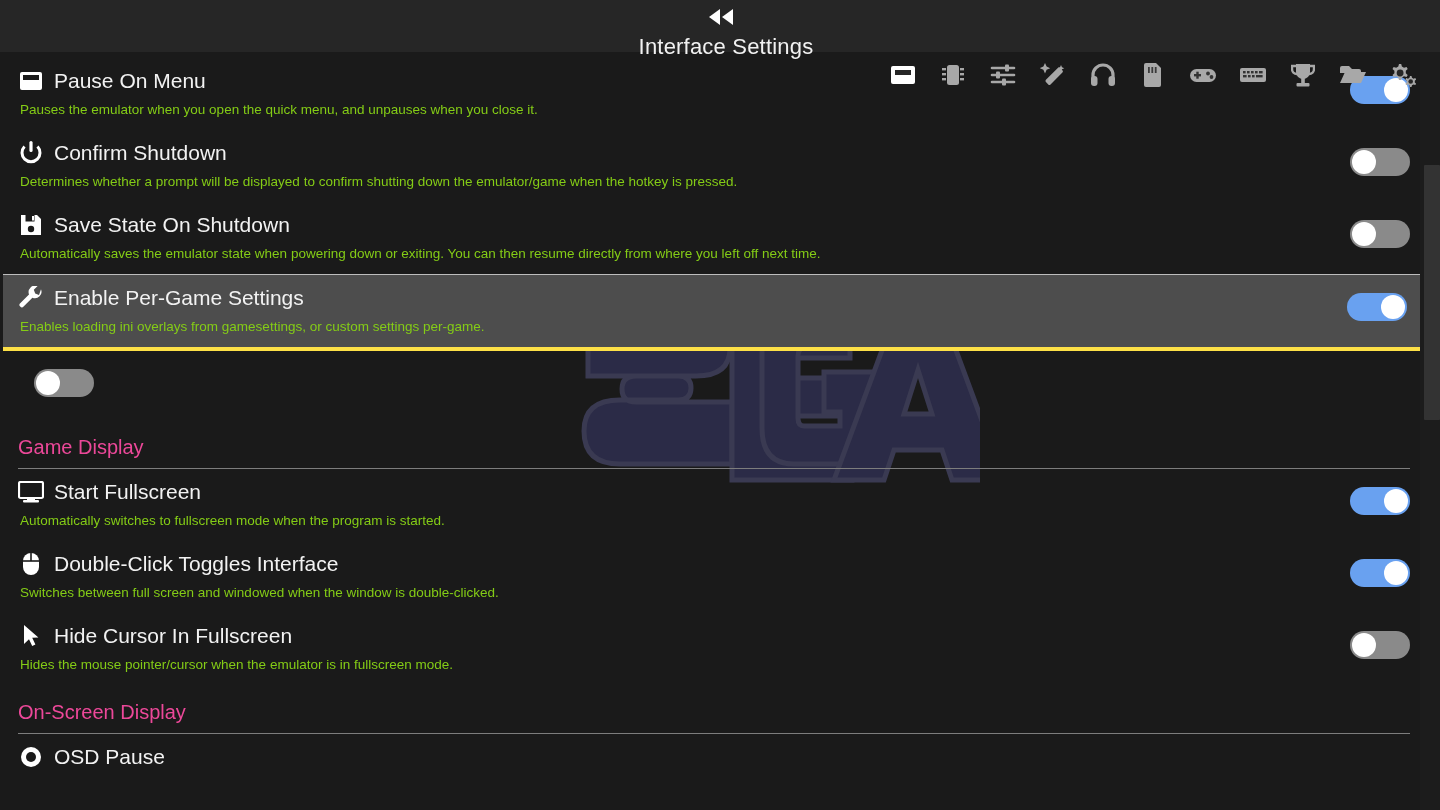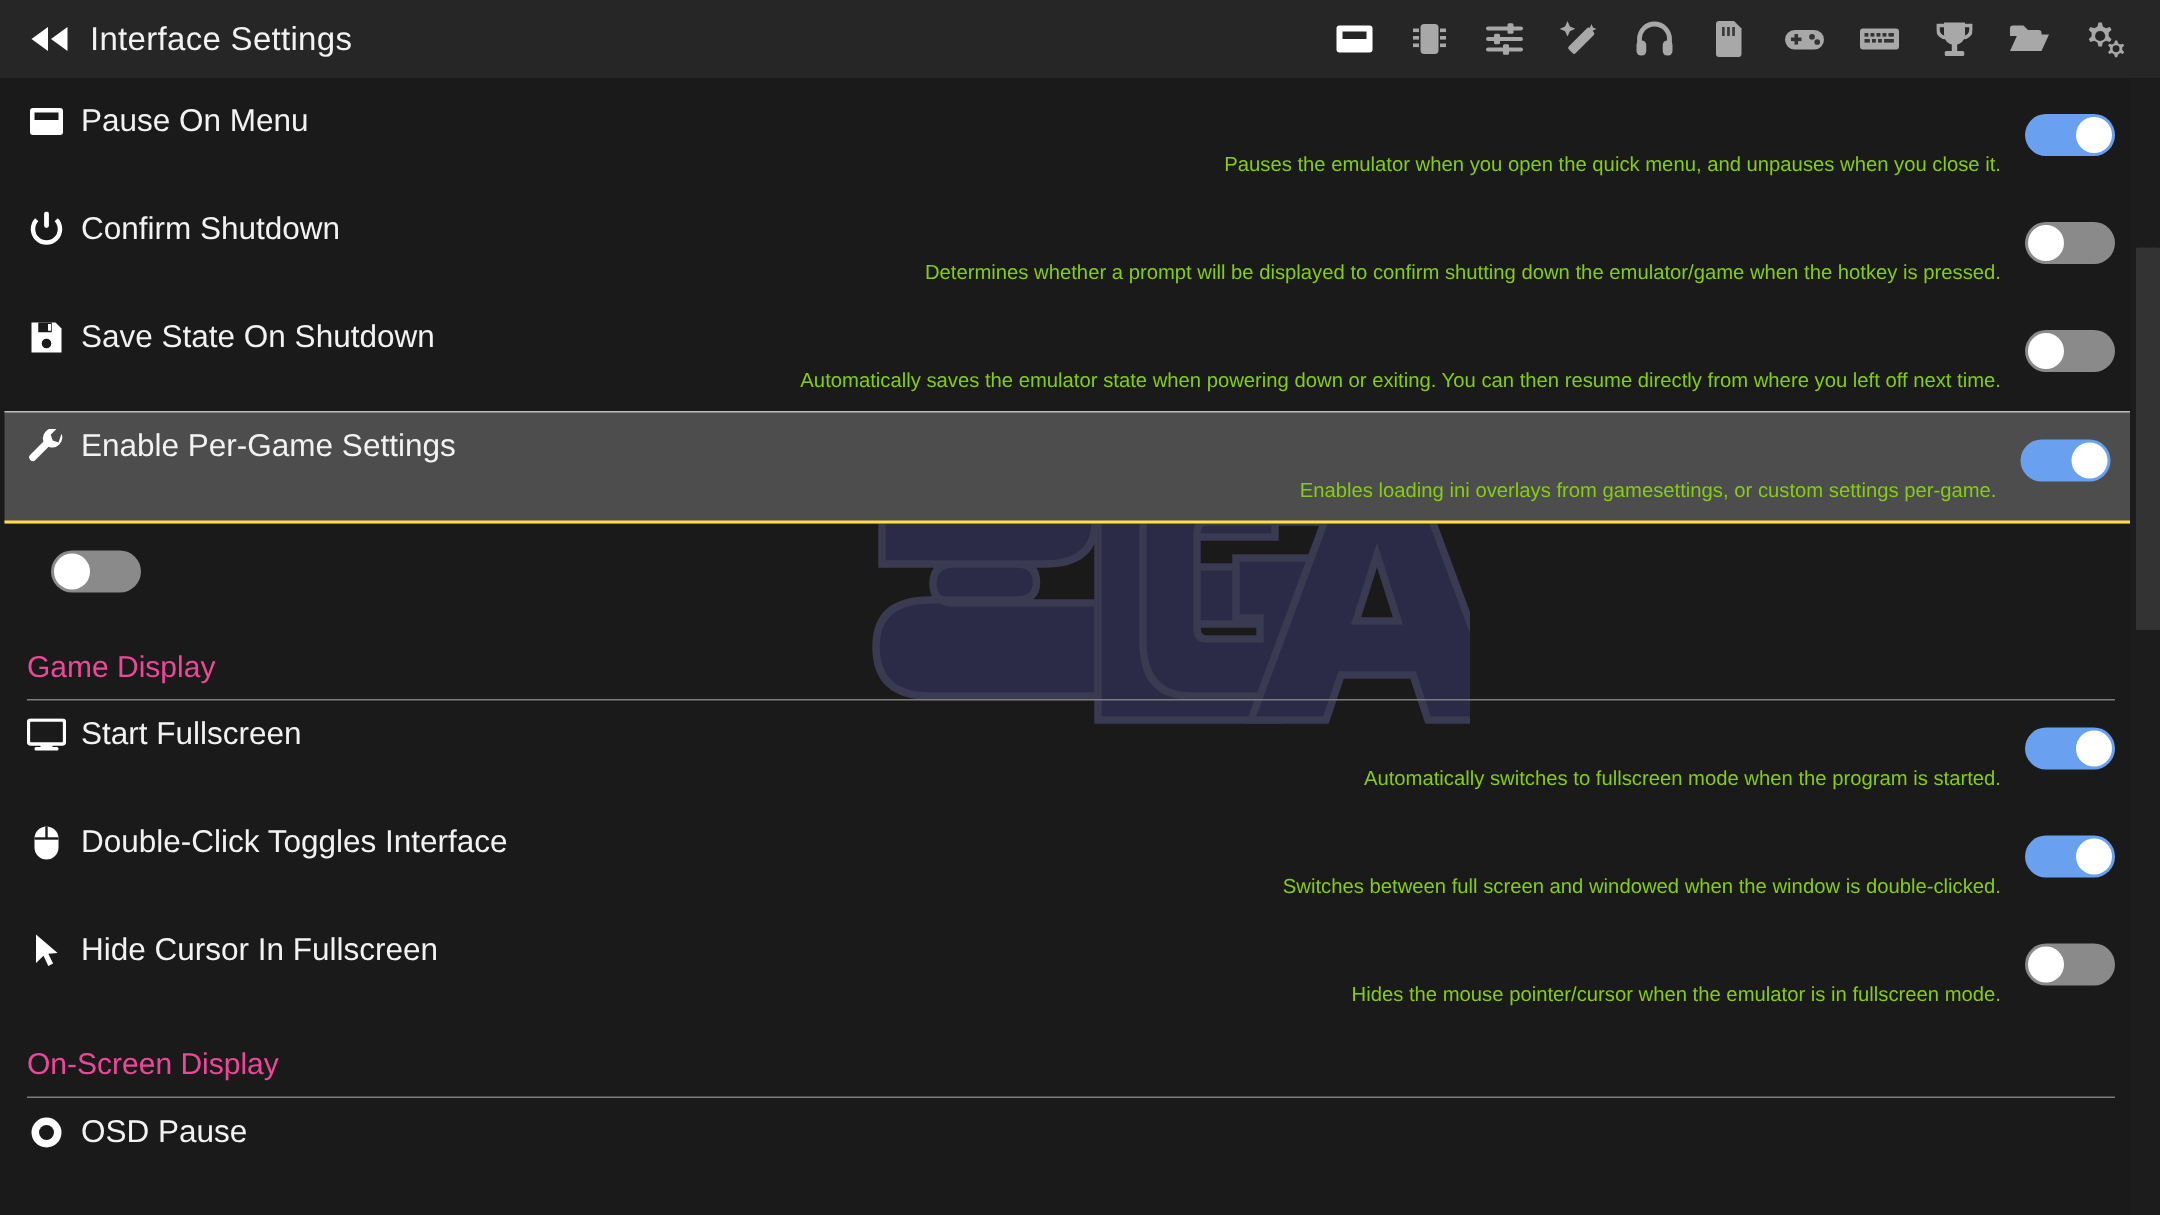--- a/index.html
+++ b/index.html
@@ -18,20 +18,21 @@
     pointer-events:none; z-index:0;
   }
   .watermark svg { opacity:1; }
 
   
   .topbar {
     position:relative; z-index:5;
     height:52px; background:#262626;
     display:flex; align-items:center;
     padding:0 14px 0 16px;
+    flex-direction:column;
   }
   .back-btn {
     width:34px; height:34px; display:flex; align-items:center; justify-content:center;
     flex:0 0 auto; cursor:pointer;
   }
   .page-title {
     font-size:22px; color:#f2f2f2; font-weight:400;
     margin-left:10px; letter-spacing:.2px; white-space:nowrap;
   }
   .toolbar { margin-left:auto; display:flex; align-items:center; gap:20px; padding-right:8px; }
@@ -44,26 +45,25 @@
   
   .scrollarea { position:relative; z-index:3; height:758px; width:1440px; overflow:hidden; }
   .list { position:relative; padding-top:6px; }
 
   .row {
     position:relative;
     display:flex; align-items:flex-start;
     padding:10px 30px 12px 18px;
     min-height:69px;
     cursor:pointer;
-    text-align:right;
   }
   .row.selected {
     background:#4d4d4d;
     border-top:1px solid #bdbdbd;
-    border-bottom:2px solid #fde047;
+    border-bottom:4px solid #fde047;
     margin:0 3px;
     padding-left:15px;
   }
   .row-main { flex:1 1 auto; min-width:0; }
   .row-head { display:flex; align-items:center; gap:10px; }
   .row-ic { width:26px; height:26px; flex:0 0 26px; display:flex; align-items:center; justify-content:center; }
   .row-ic svg { display:block; }
   .row-title { font-size:21px; color:#f2f2f2; font-weight:400; line-height:26px; white-space:nowrap; }
   .row-desc {
     font-size:13.5px; color:#84cc16; line-height:17px;

